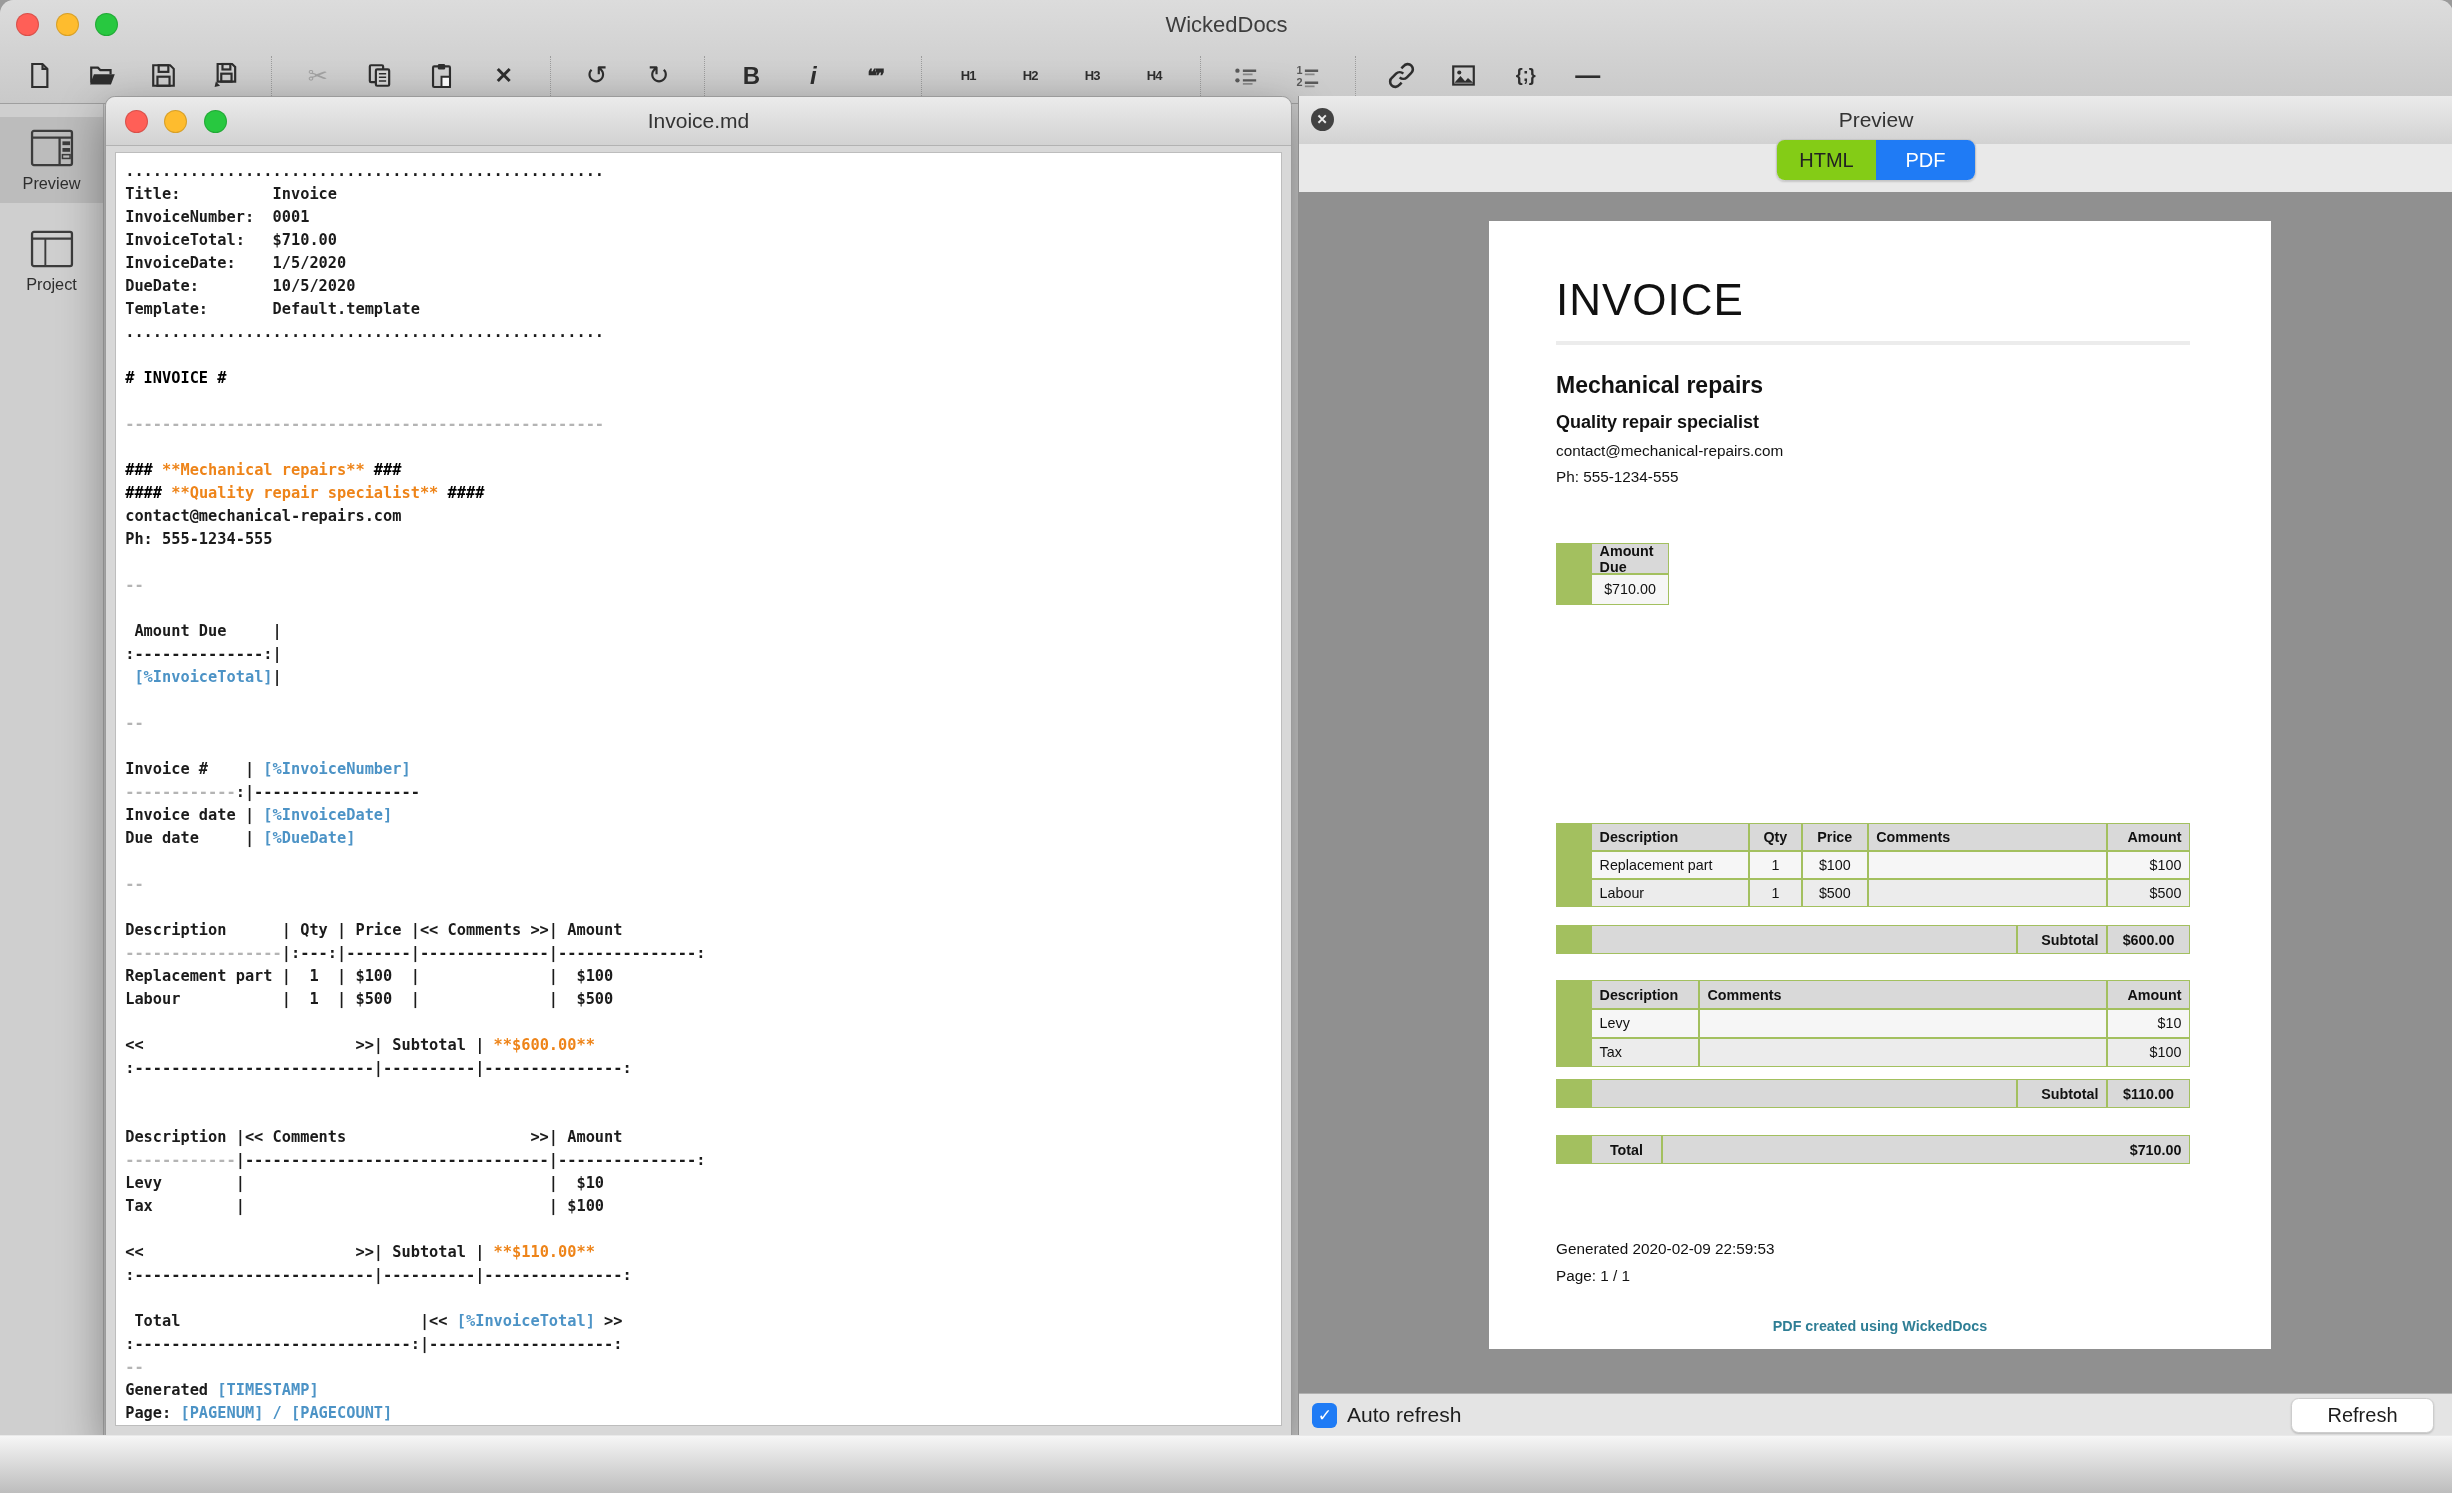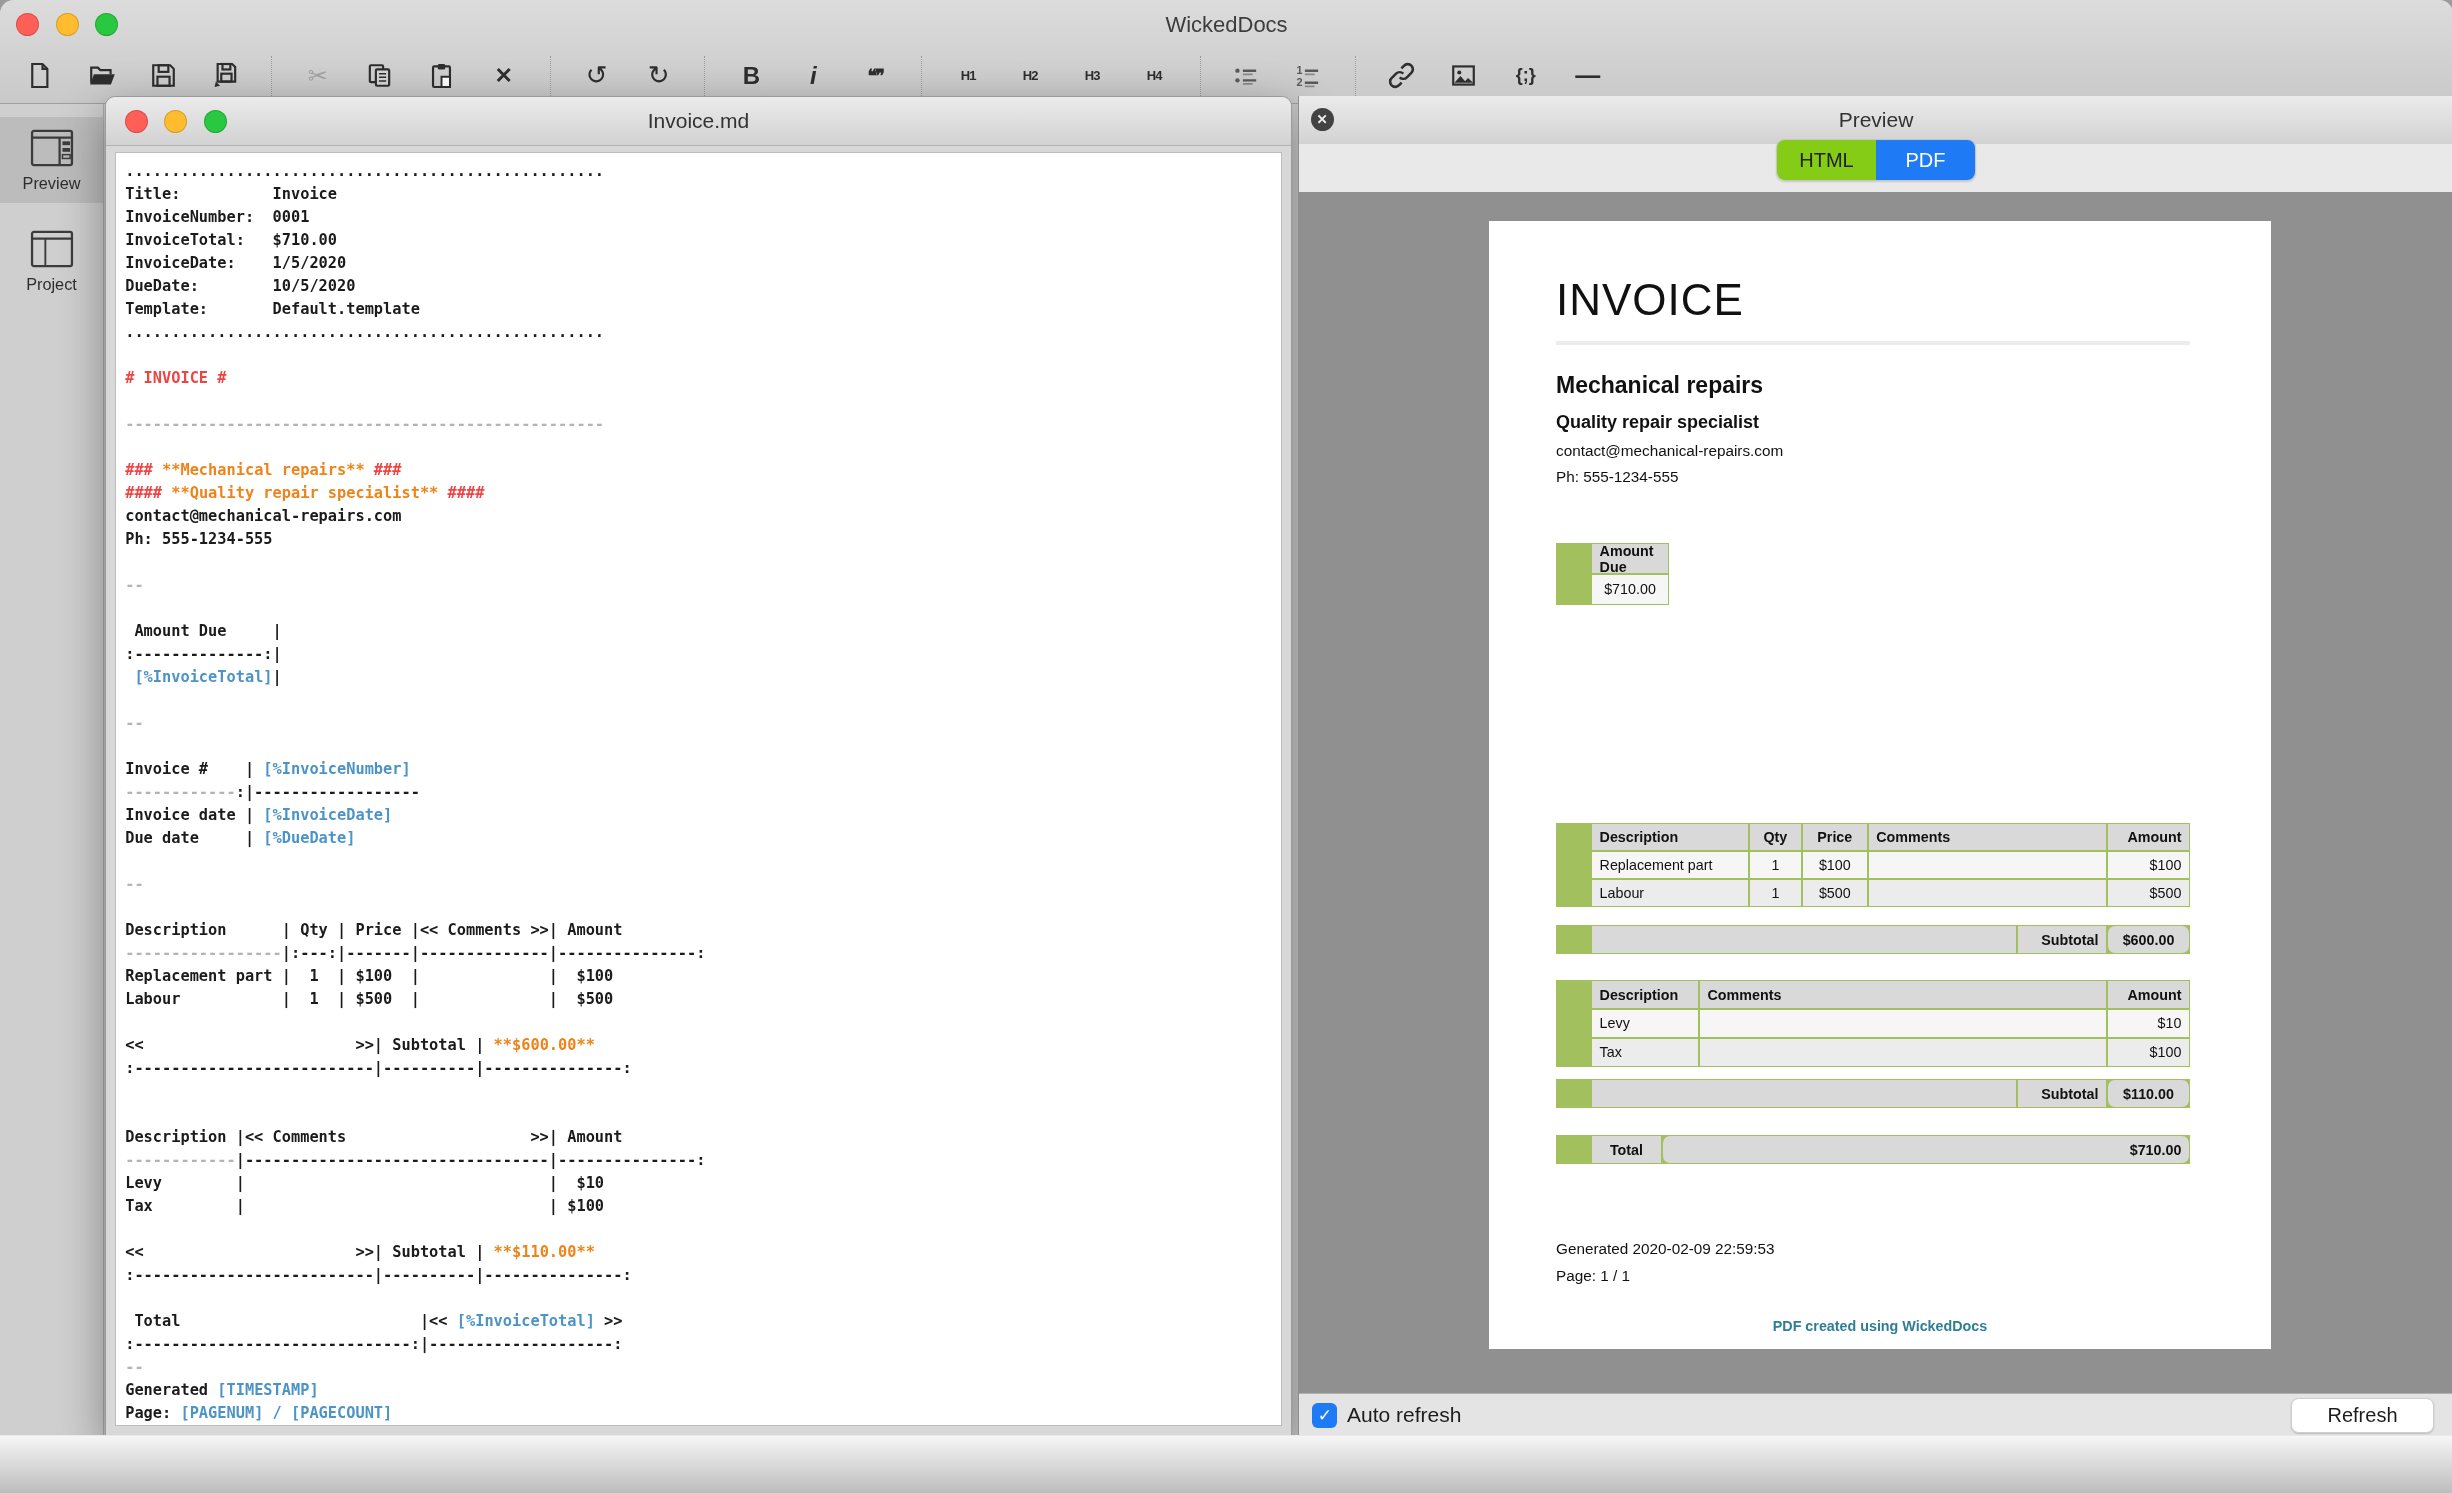--- a/index.html
+++ b/index.html
@@ -42,21 +42,21 @@
     box-shadow:0 15.3px 46px rgba(0,0,0,.38);box-sizing:border-box;}
   .win-titlebar{position:relative;height:48px;background:linear-gradient(#ebebeb,#d2d2d2);
     border-bottom:1px solid #b2b2b2;border-radius:9.6px 9.6px 0 0;}
   .win-title{position:absolute;top:11.5px;left:50%;transform:translateX(-50%);
     font-size:21px;color:#333;}
   .editor-frame{position:absolute;left:0;right:0;top:48px;bottom:0;padding:6.7px 8.6px 8.6px;box-sizing:border-box;}
   .editor{width:100%;height:100%;box-sizing:border-box;background:#fff;border:1px solid #bdbdbd;
     overflow:hidden;margin:0;padding:7.6px 0 0 9.6px;
     font-family:"DejaVu Sans Mono",monospace;font-size:15.3px;font-weight:700;white-space:pre;}
   .ln{height:23px;line-height:23px;}
-  .ln .k{color:#1b1b1b}.ln .gy{color:#b4b4b4}.ln .gr{color:#ef4444}
+  .ln .k{color:#1b1b1b}.ln .gy{color:#b4b4b4}.ln .gr{color:#000000}
   .ln .or{color:#ee8419}.ln .bl{color:#4c93c6}
   
   .preview-panel{position:absolute;left:1298px;top:96px;right:0;height:1340px;background:#e6e6e6;
     border-left:1px solid #8e8e8e;box-sizing:border-box;}
   .close-btn{position:absolute;left:11.5px;top:12.4px;width:23px;height:23px;border-radius:50%;
     background:#424242;color:#ececec;font-size:13.4px;font-weight:bold;display:flex;
     align-items:center;justify-content:center;cursor:pointer;}
   .tabstrip{position:absolute;left:0;right:0;top:48px;height:48px;background:#e9e9e9;
     border-bottom:1px solid #a6a6a6;}
   .segmented{position:absolute;left:50%;top:-4.8px;transform:translateX(-50%);display:flex;
@@ -82,21 +82,21 @@
   .pdf-hr{position:absolute;left:67px;width:634px;top:120px;height:3.8px;background:#ececec;}
   .pdf-h3{position:absolute;left:67px;top:151px;font-size:23px;font-weight:bold;color:#111;}
   .pdf-h4{position:absolute;left:67px;top:191px;font-size:18px;font-weight:bold;color:#111;}
   .pdf-line1{position:absolute;left:67px;top:221px;font-size:15.3px;color:#111;}
   .pdf-line2{position:absolute;left:67px;top:247px;font-size:15.3px;color:#111;}
   .gtable{display:grid;gap:1.9px;background:var(--green);border:1.9px solid var(--green);position:absolute;padding-left:35px;}
   .pc{display:flex;align-items:center;padding:1.9px 7.6px;font-size:14.3px;color:#111;background:#f6f6f6;}
   .pc.hd{background:#d9d9d9;font-weight:bold;}
   .pc.ra{background:#f6f6f6}.pc.rb{background:#ececec}
   .pc.al{justify-content:flex-start}.pc.ac{justify-content:center}.pc.ar{justify-content:flex-end}
-  .pc.bd{font-weight:bold;border-radius:7px;}
+  .pc.bd{font-weight:bold;}
   .t-amountdue{left:67px;top:322px;width:113px;grid-auto-rows:29px;grid-template-columns:1fr;}
   .t-details{left:67px;top:449px;width:186px;grid-template-columns:99px 1fr;grid-auto-rows:25px;}
   .t-items{left:67px;top:602px;width:634px;grid-template-columns:156px 51px 64px 1fr 81px;grid-auto-rows:26px;}
   .t-sub1{left:67px;top:704px;width:634px;grid-template-columns:1fr 88px 81px;grid-auto-rows:27px;}
   .t-extras{left:67px;top:759px;width:634px;grid-template-columns:106px 1fr 81px;grid-auto-rows:27px;}
   .t-sub2{left:67px;top:858px;width:634px;grid-template-columns:1fr 88px 81px;grid-auto-rows:27px;}
   .t-total{left:67px;top:914px;width:634px;grid-template-columns:69px 1fr;grid-auto-rows:27px;}
   .pdf-generated{position:absolute;left:67px;top:1019px;font-size:15.3px;color:#111;}
   .pdf-pageinfo{position:absolute;left:67px;top:1046px;font-size:15.3px;color:#111;}
   .pdf-footer{position:absolute;left:0;width:100%;top:1097px;text-align:center;font-size:14.3px;

